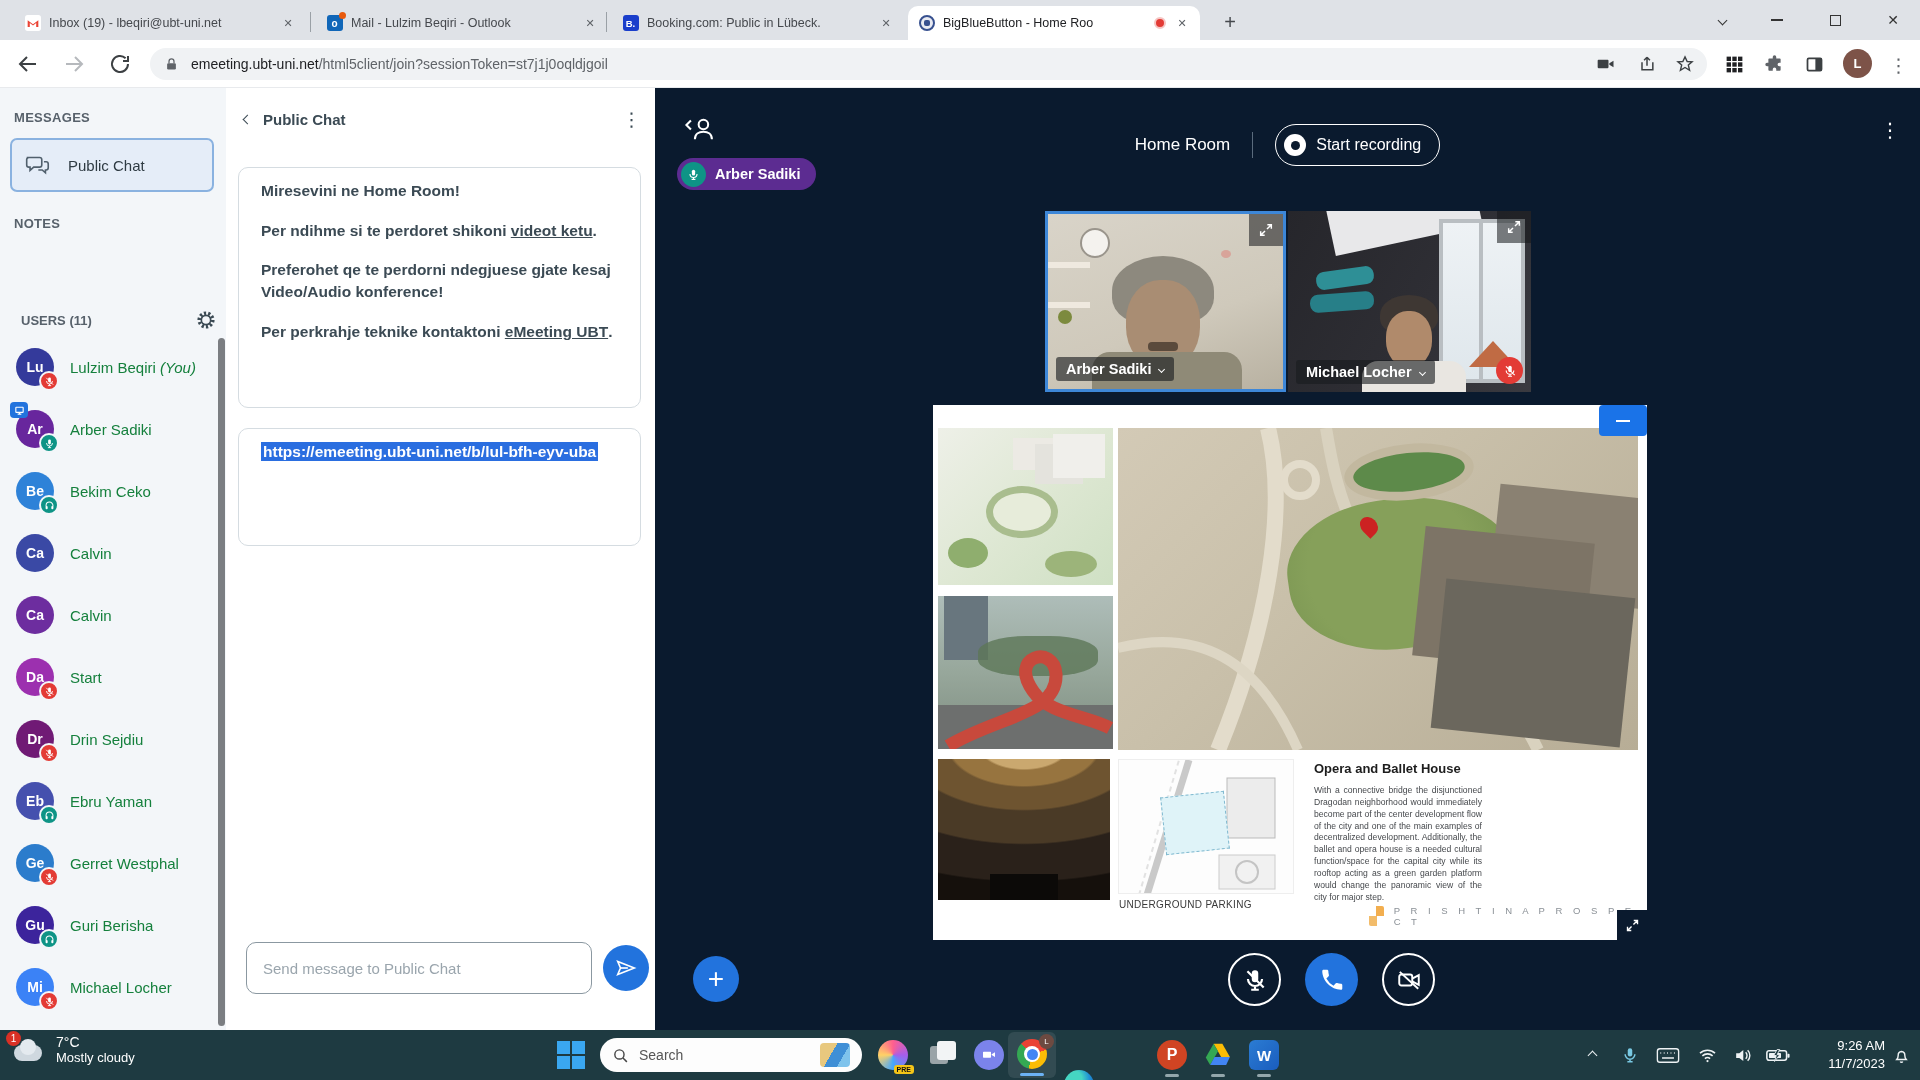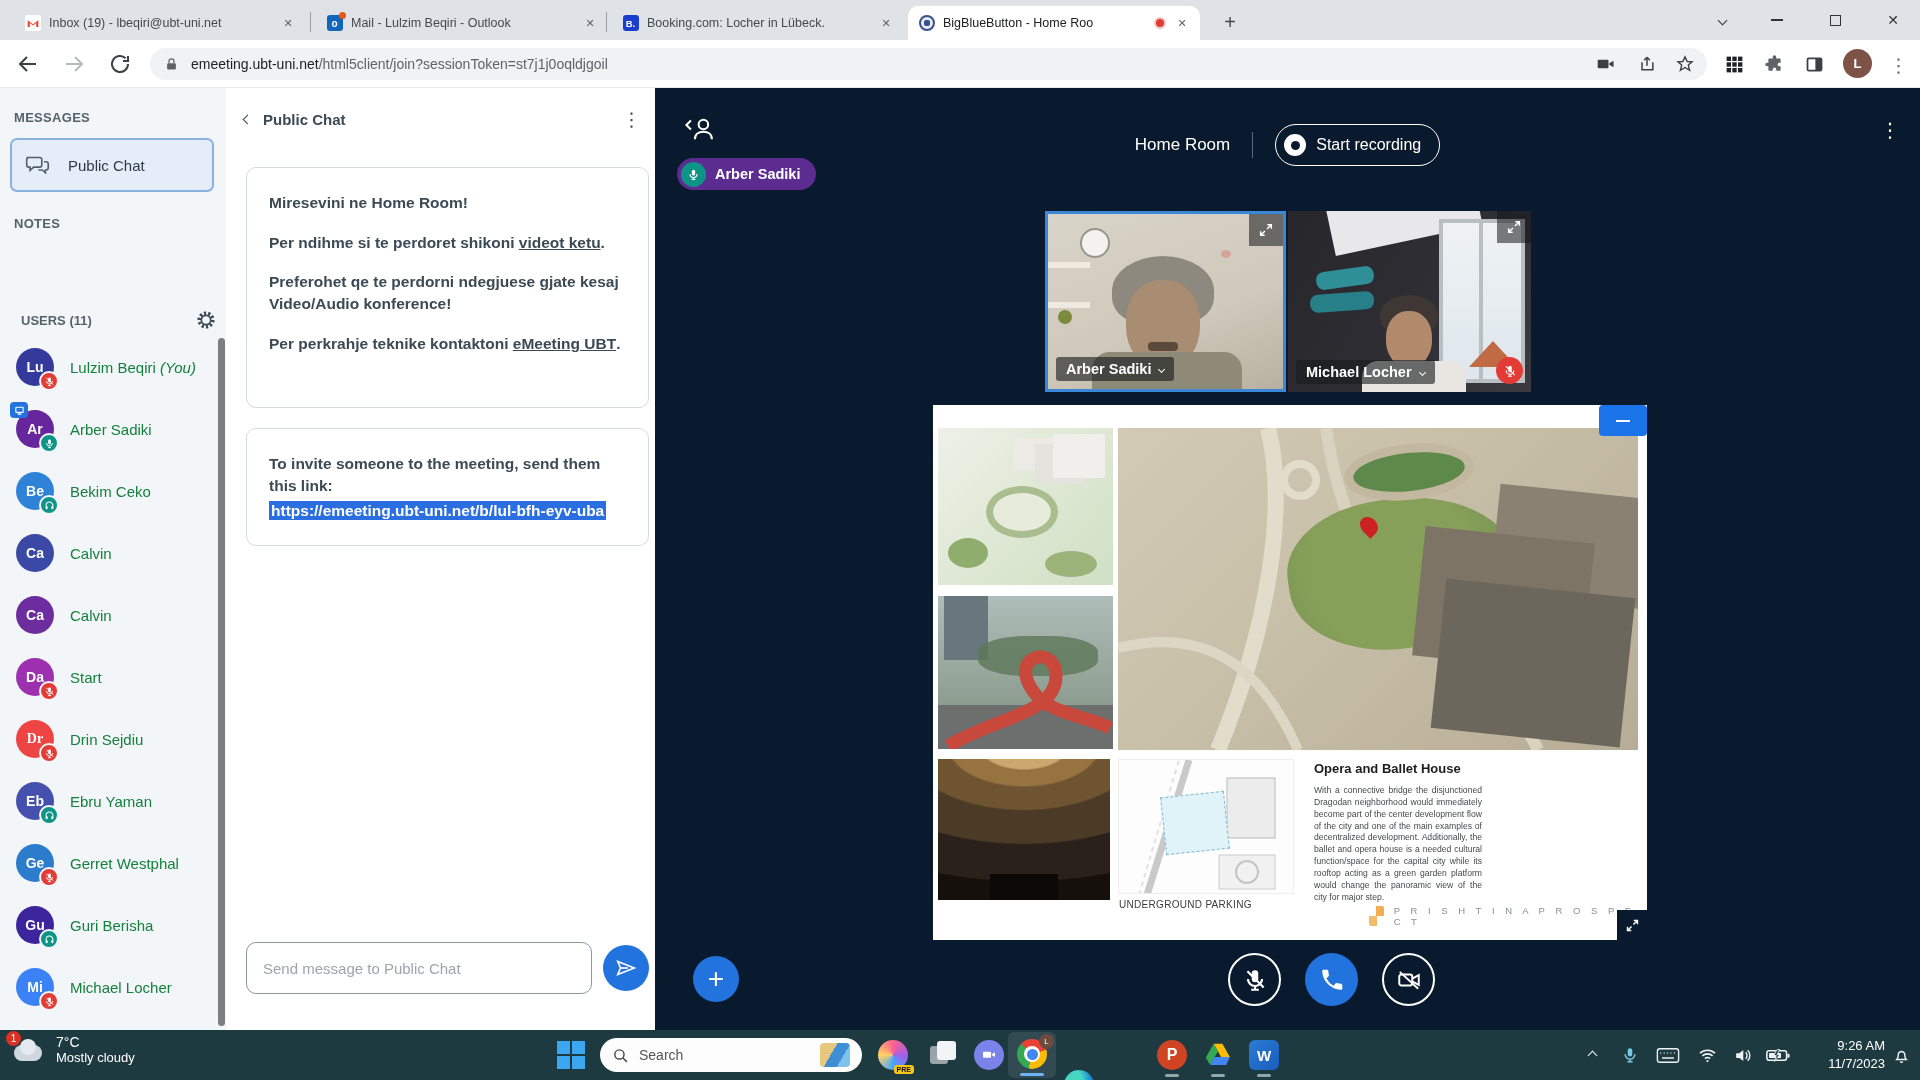--- a/index.html
+++ b/index.html
@@ -59,21 +59,21 @@
              display:grid;place-items:center;color:#fff}
   .uname{font-size:15px;color:#15803d;white-space:nowrap}
   .uname i{font-style:italic}
   .uscroll{position:absolute;right:1px;top:250px;width:7px;height:688px;background:#7b7e82;border-radius:4px}
 
   
   .chat{position:absolute;left:226px;top:88px;width:429px;height:942px;background:#fff}
   .chat-head{position:absolute;left:18px;top:20px;right:14px;display:flex;align-items:center;gap:12px;color:#3b4a54}
   .chat-head .lbl{font-size:15px;font-weight:bold}
   .chat-head .sp{flex:1}
-  .card{position:absolute;left:20px;width:403px;border:1px solid #d5dce1;border-radius:10px;padding:24px 22px;
+  .card{position:absolute;left:12px;width:403px;border:1px solid #d5dce1;border-radius:10px;padding:12px 22px;
         font-size:15.5px;font-weight:600;color:#3b4a54;line-height:1.4}
   .card p{margin-bottom:18px}
   .card p:last-child{margin-bottom:0}
   .card a{color:#3b4a54;text-decoration:underline;font-weight:bold}
   .hl{background:#2a6ee0;color:#fff;font-weight:bold;padding:1px 2px}
   .msg-input{position:absolute;left:20px;top:854px;width:346px;height:52px;border:1px solid #8b98a1;border-radius:10px;
              padding:0 16px;font-size:15px;color:#3b4a54;font-family:"Liberation Sans",sans-serif;outline:none}
   .msg-input::placeholder{color:#9aa5ad}
   .sendbtn{position:absolute;left:377px;top:857px;width:46px;height:46px;border-radius:50%;background:#2273dd;
            display:grid;place-items:center;color:#fff}
@@ -230,21 +230,21 @@
           </span>
         </span>
       <span class="title">Mail - Lulzim Beqiri - Outlook</span>
       <span class="tclose">✕</span>
     </div>
     <div class="tabsep" style="left:606px"></div>
     <div class="tab" style="left:612px">
       <span class="fav">
           <span class="fav-booking">B.</span>
         </span>
-      <span class="title">Booking.com: Locher in Lübeck.</span>
+      <span class="title">Booking.com: Public in Lübeck.</span>
       <span class="tclose">✕</span>
     </div>
     <div class="tab active" style="left:908px">
       <span class="fav">
           <span class="fav-bbb">
             <i></i>
           </span>
         </span>
       <span class="title">BigBlueButton - Home Roo</span>
       <span class="recdot"></span>
@@ -419,21 +419,21 @@
         <span class="ubadge muted">
             <svg viewBox="0 0 24 24" width="11" height="11">
               <rect x="9" y="3" width="6" height="11" rx="3" fill="#fff"></rect>
               <path d="M5.5 11a6.5 6.5 0 0 0 13 0M12 17.5V21M8.5 21h7M5 4l15 15" fill="none" stroke="#fff" stroke-width="2"></path>
             </svg>
           </span>
         </span>
       <span class="uname"><span>Start</span></span>
     </div>
     <div class="user-row" style="top:620px">
-      <span class="uav" style="background-color: #ef4444; font-family: Liberation Serif, serif;">
+      <span class="uav" style="background-color: #701a75;">
           <span>Dr</span>
         <span class="ubadge muted">
             <svg viewBox="0 0 24 24" width="11" height="11">
               <rect x="9" y="3" width="6" height="11" rx="3" fill="#fff"></rect>
               <path d="M5.5 11a6.5 6.5 0 0 0 13 0M12 17.5V21M8.5 21h7M5 4l15 15" fill="none" stroke="#fff" stroke-width="2"></path>
             </svg>
           </span>
         </span>
       <span class="uname"><span>Drin Sejdiu</span></span>
     </div>
@@ -497,21 +497,20 @@
       <span class="sp"></span>
       <span class="i-kebab kebab" style="font-size:19px;color:#3b4a54"></span>
     </div>
     <div class="card" style="top:79px;height:241px">
       <p><span>Miresevini ne </span><b>Home Room</b><span>!</span></p>
       <p><span>Per ndihme si te perdoret shikoni </span><a>videot ketu</a><span>.</span></p>
       <p>Preferohet qe te perdorni ndegjuese gjate kesaj Video/Audio konference!</p>
       <p><span>Per perkrahje teknike kontaktoni </span><a>eMeeting UBT</a><span>.</span></p>
     </div>
     <div class="card" style="top:340px;height:118px">
-      <p style="margin-bottom:4px">To invite someone to the meeting, send them this link:</p>
       <span class="hl">https://emeeting.ubt-uni.net/b/lul-bfh-eyv-uba</span>
     </div>
     <input class="msg-input" placeholder="Send message to Public Chat" style="">
     <div class="sendbtn">
       <svg viewBox="0 0 24 24" width="22" height="22" fill="none" stroke="#fff" stroke-width="1.8">
           <path d="M3 19l18-7L3 5l3 7z"></path>
           <path d="M6 12h8"></path>
         </svg>
     </div>
   </div>

